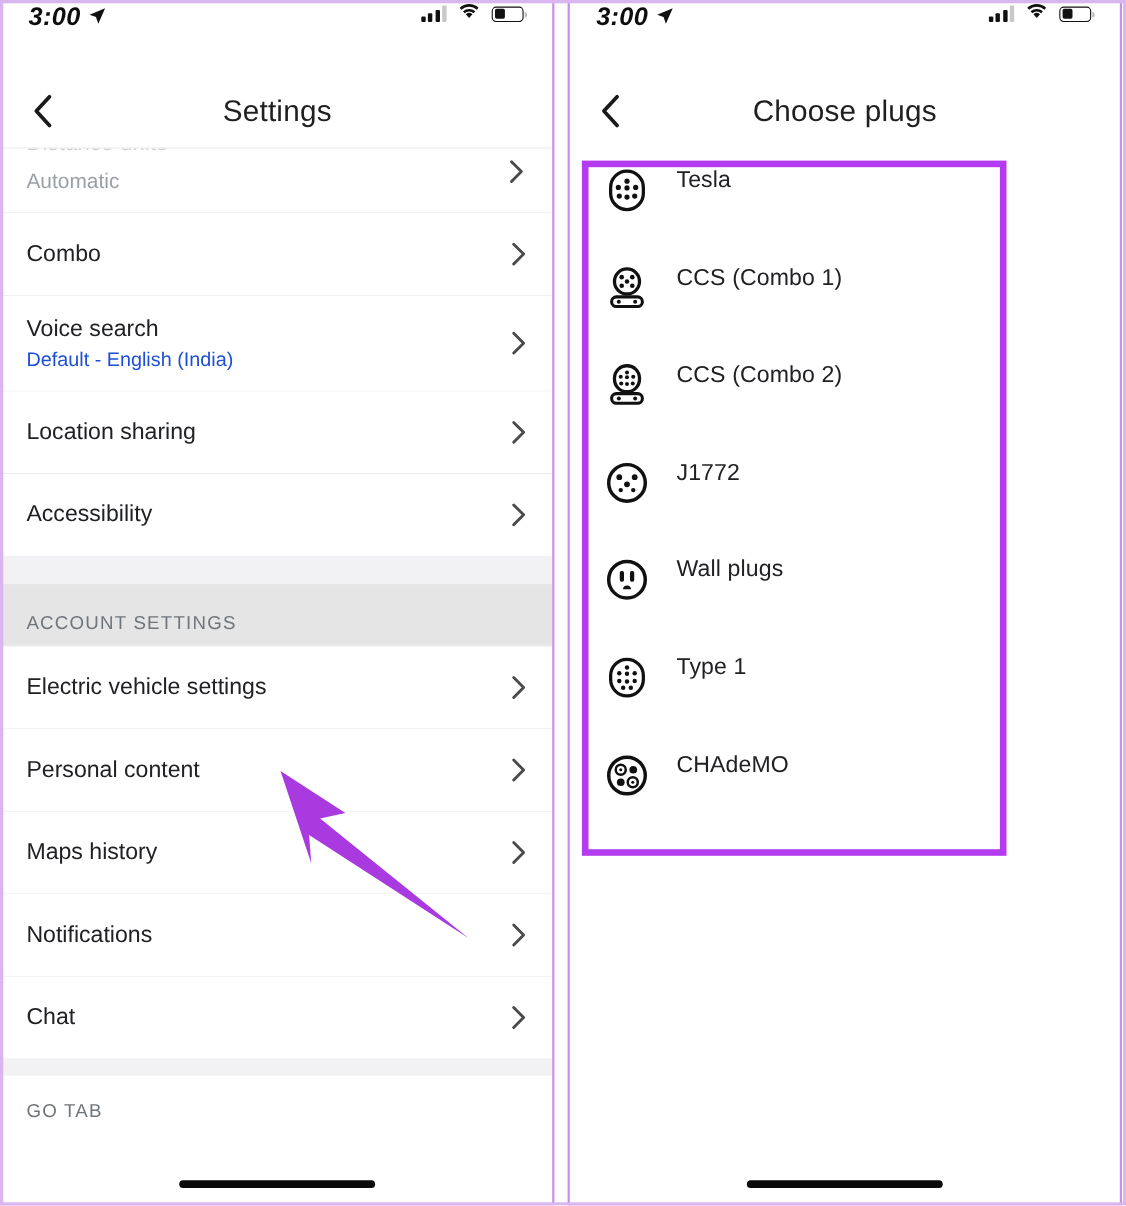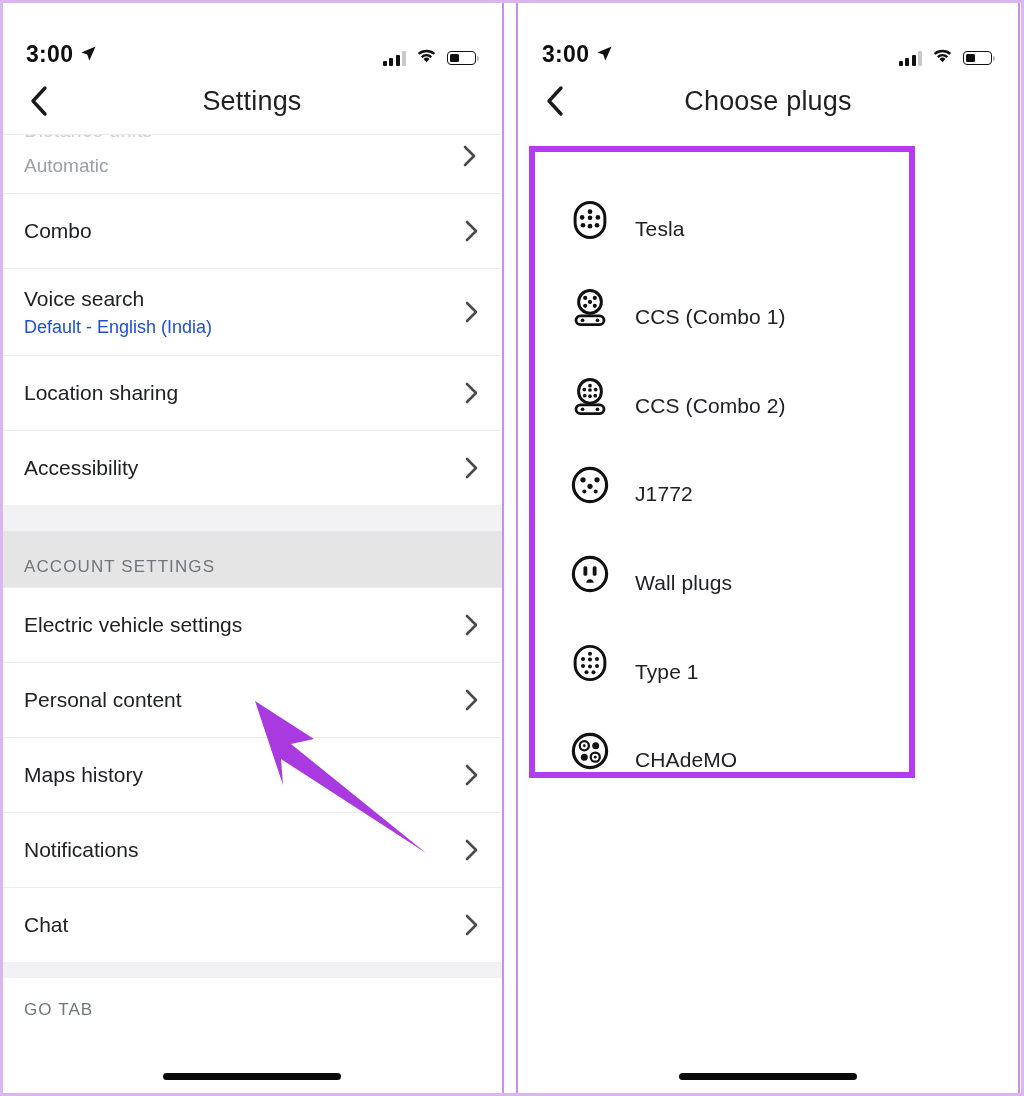--- a/index.html
+++ b/index.html
@@ -33,23 +33,24 @@
     overflow: hidden;
     border: 2px solid #c98fe8;
   }
   .phone.left  { margin-right: 6px; }
   .phone.right { margin-left: 6px; width: 504px; }
 
   
   .statusbar {
     height: 66px;
     display: flex;
-    align-items: flex-end;
+    align-items: flex-start;
     justify-content: space-between;
     padding: 0 26px 0 24px;
+    font-style: italic;
   }
   .sb-time {
     font-size: 23px;
     font-weight: bold;
     color: #0d0d0d;
     letter-spacing: .3px;
     display: flex;
     align-items: center;
     gap: 7px;
   }
@@ -178,25 +179,24 @@
   .plug-box {
     position: absolute;
     left: 11px; top: 144px;
     width: 386px;
     border: 6px solid #b43cf0;
     background: #fff;
   }
   .plug-row {
     height: 88.6px;
     display: flex;
-    align-items: flex-end;
+    align-items: flex-start;
     padding-left: 14px;
     gap: 24px;
     cursor: pointer;
-    margin-left: 20px;
   }
   .plug-icon { width: 42px; height: 42px; flex: 0 0 42px; }
   .plug-icon svg { display:block; width: 42px; height: 42px; }
   .plug-label {
     font-size: 21px;
     color: #202124;
     letter-spacing: .1px;
   }
 
   

